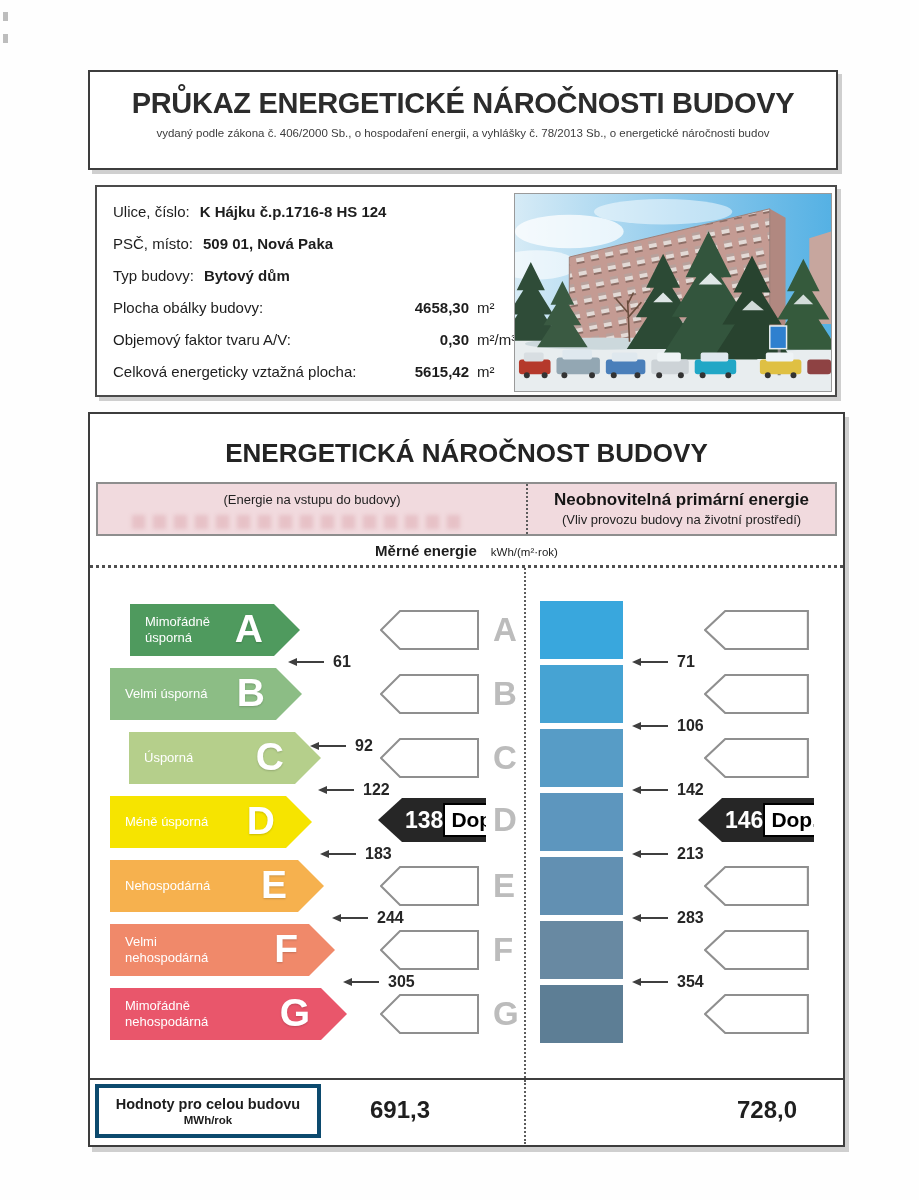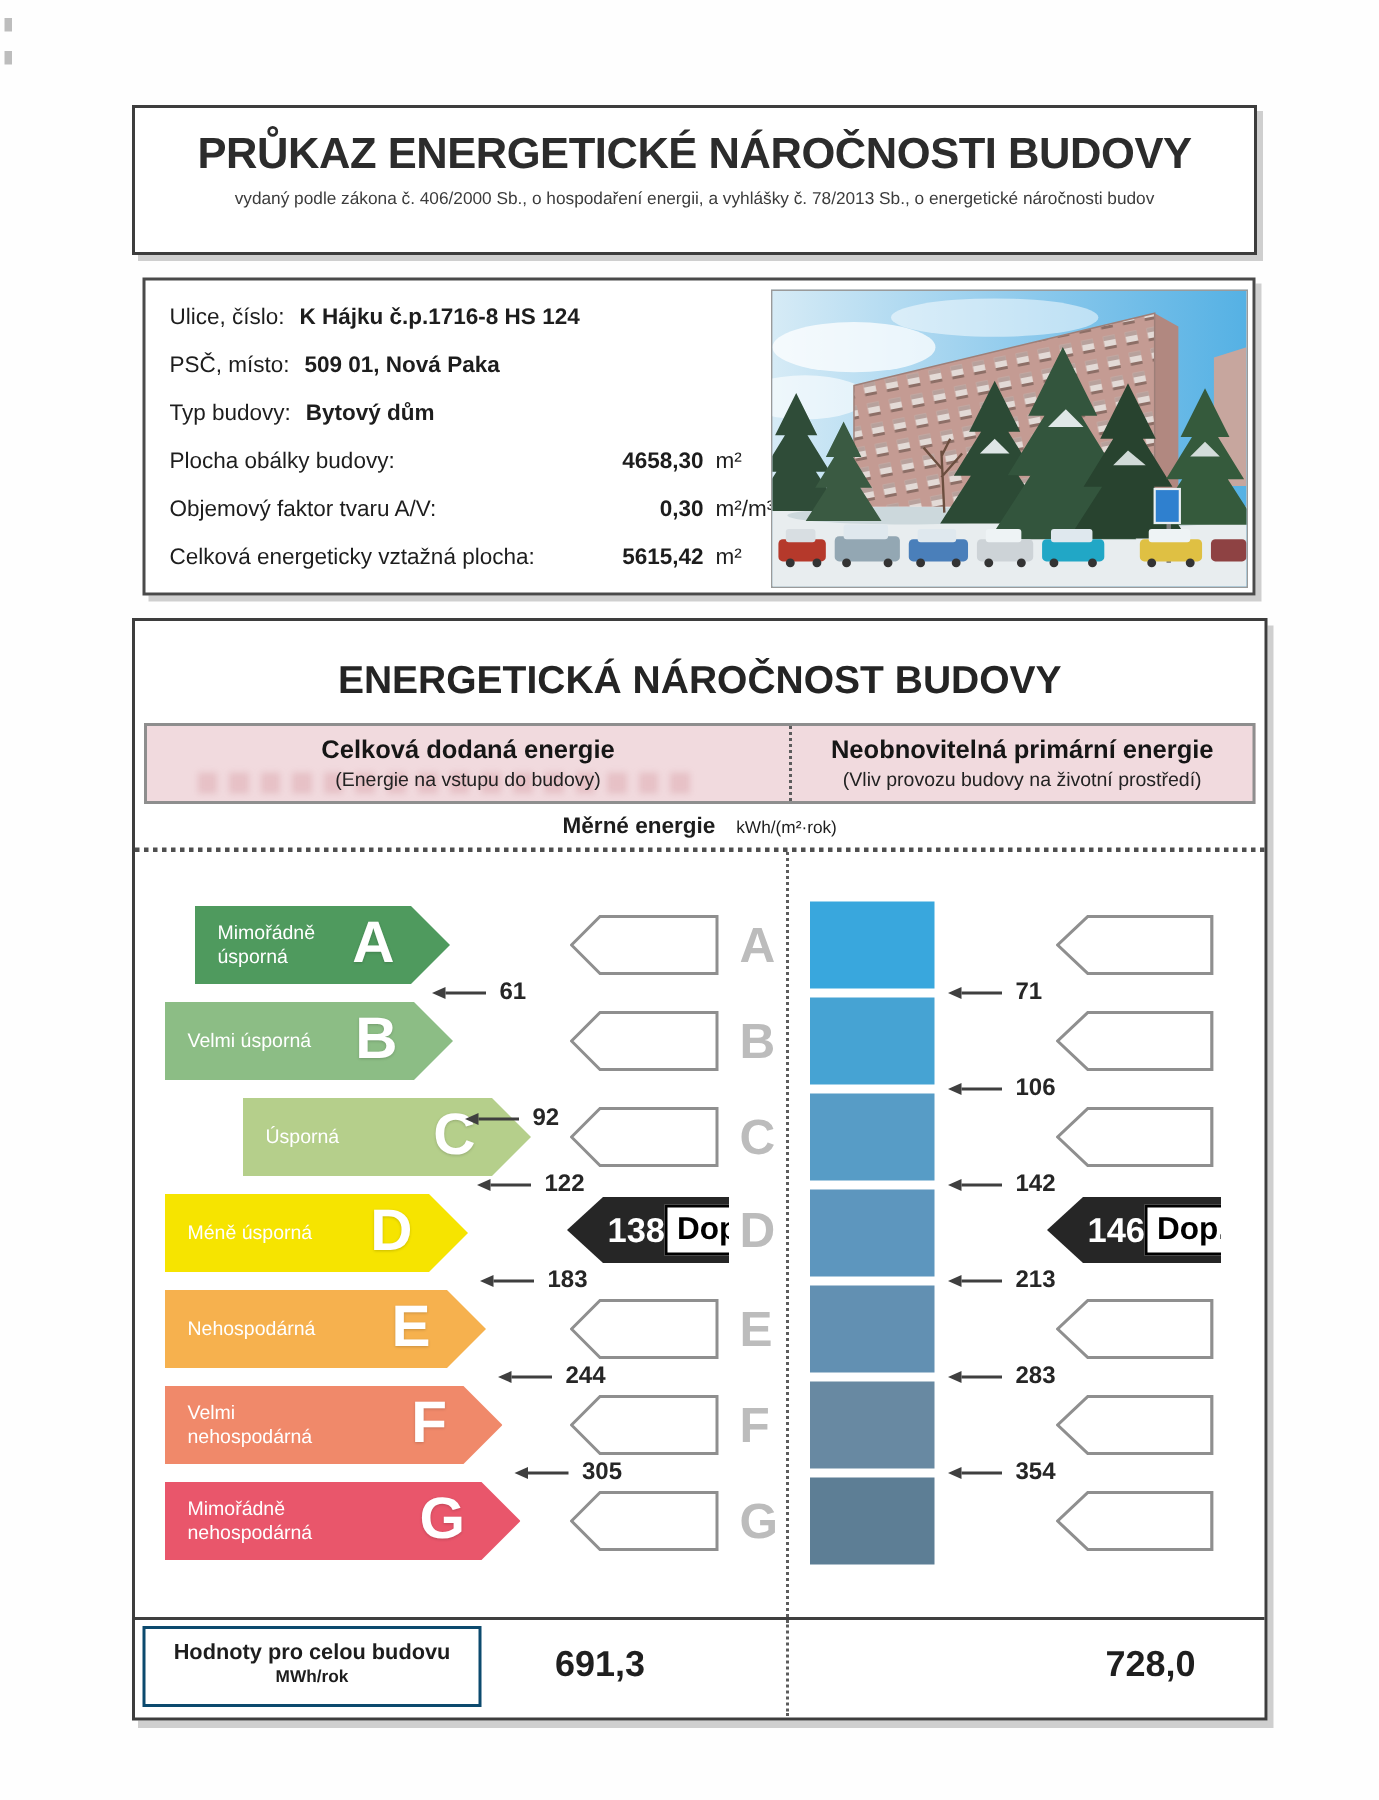--- a/index.html
+++ b/index.html
@@ -55,21 +55,21 @@
   .vdiv { position:absolute; left:434px; top:0; bottom:0; border-left:2px dotted #5c5c5c; }
 
   .gr { position:absolute; height:52px; }
   .grade-arrow { height:52px; position:relative; display:flex; align-items:center;
     clip-path:polygon(0 0, calc(100% - 26px) 0, 100% 50%, calc(100% - 26px) 100%, 0 100%); }
   .grade-label { padding-left:15px; width:128px; font-size:13px; line-height:1.2; color:#fff; }
   .grade-letter { position:absolute; right:37px; top:50%; transform:translateY(-52%);
     font-size:39px; font-weight:700; color:#fff; text-shadow:0 1px 2px rgba(0,0,0,.18); }
   .r0 { left:20px; top:36px;padding-left:20px; }  .r0 .grade-arrow { width:170px; }
   .r1 { left:20px; top:100px; } .r1 .grade-arrow { width:192px; }
-  .r2 { left:36px; top:164px;padding-left:36px; } .r2 .grade-arrow { width:192px; }
+  .r2 { left:3px; top:164px;padding-left:36px; } .r2 .grade-arrow { width:192px; }
   .r3 { left:20px; top:228px; } .r3 .grade-arrow { width:202px; }
   .r4 { left:20px; top:292px; } .r4 .grade-arrow { width:214px; }
   .r5 { left:20px; top:356px; } .r5 .grade-arrow { width:225px; }
   .r6 { left:20px; top:420px; } .r6 .grade-arrow { width:237px; }
 
   .thr { position:absolute; display:flex; align-items:center; height:16px; }
   .thr-head { width:0; height:0; border-top:4px solid transparent; border-bottom:4px solid transparent; border-right:9px solid #3f3f3f; }
   .thr-line { width:27px; height:2px; background:#3f3f3f; }
   .thr-num { margin-left:9px; font-size:16px; font-weight:600; color:#262626; }
   .tl0 { top:86px;  left:198px; } .tl1 { top:134px; left:220px;margin-top:36px; } .tl2 { top:214px; left:228px; }
@@ -90,21 +90,21 @@
   .ba-value { color:#fff; font-size:23px; font-weight:700; }
   .ba-dop { margin-left:auto; margin-right:3px; background:#fff; color:#000; border:2px solid #000;
     font-size:21px; font-weight:700; line-height:1; padding:4px 6px 5px 6px; }
 
   .bseg { position:absolute; left:450px; width:83px; height:58px; }
   .b0 { top:33px; } .b1 { top:97px; } .b2 { top:161px; } .b3 { top:225px; } .b4 { top:289px; } .b5 { top:353px; } .b6 { top:417px; }
 
   
   .footer { position:relative; height:66px; border-top:2px solid #3f3f3f; }
   .f-div { position:absolute; left:434px; top:0; bottom:0; border-left:2px dotted #5c5c5c; }
-  .f-cell { position:absolute; left:5px; top:4px; width:226px; height:54px; border:2px solid #0c4a6e; text-align:center; padding-top:8px; background:#fff; }
+  .f-cell { position:absolute; left:5px; top:4px; width:226px; height:54px; border:4px solid #0c4a6e; text-align:center; padding-top:8px; background:#fff; }
   .f-label { font-size:14.5px; font-weight:700; }
   .f-unit { font-size:11.5px; font-weight:700; margin-top:2px; }
   .f-val { position:absolute; top:16px; font-size:24px; font-weight:700; color:#1f1f1f; }
   .f-val.left { left:280px; width:200px; text-align:left; }
   .f-val.right { right:46px; }
 </style>
 </head>
 <body>
 
 <div class="page">
@@ -220,21 +220,20 @@
       </svg>
     </div>
   </div>
 
   <div class="main-box">
     <h2>ENERGETICKÁ NÁROČNOST BUDOVY</h2>
 
     <div class="band" style="background: rgb(241, 218, 222);">
       <div class="band-ghost"></div>
       <div class="band-cell left">
-        <div class="band-title">Celková dodaná energie</div>
         <div class="band-sub">(Energie na vstupu do budovy)</div>
       </div>
       <div class="band-cell right">
         <div class="band-title">Neobnovitelná primární energie</div>
         <div class="band-sub">(Vliv provozu budovy na životní prostředí)</div>
       </div>
     </div>
 
     <div class="measure">
       <b>Měrné energie</b>

